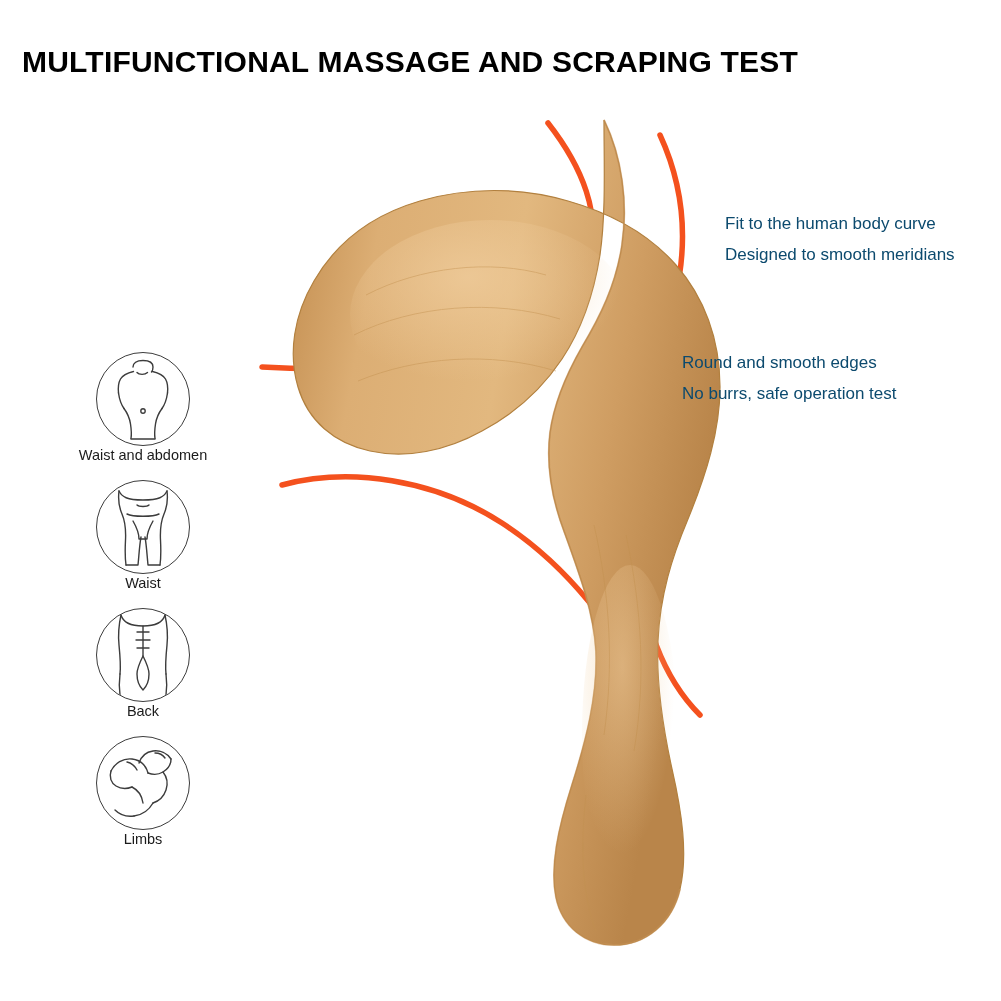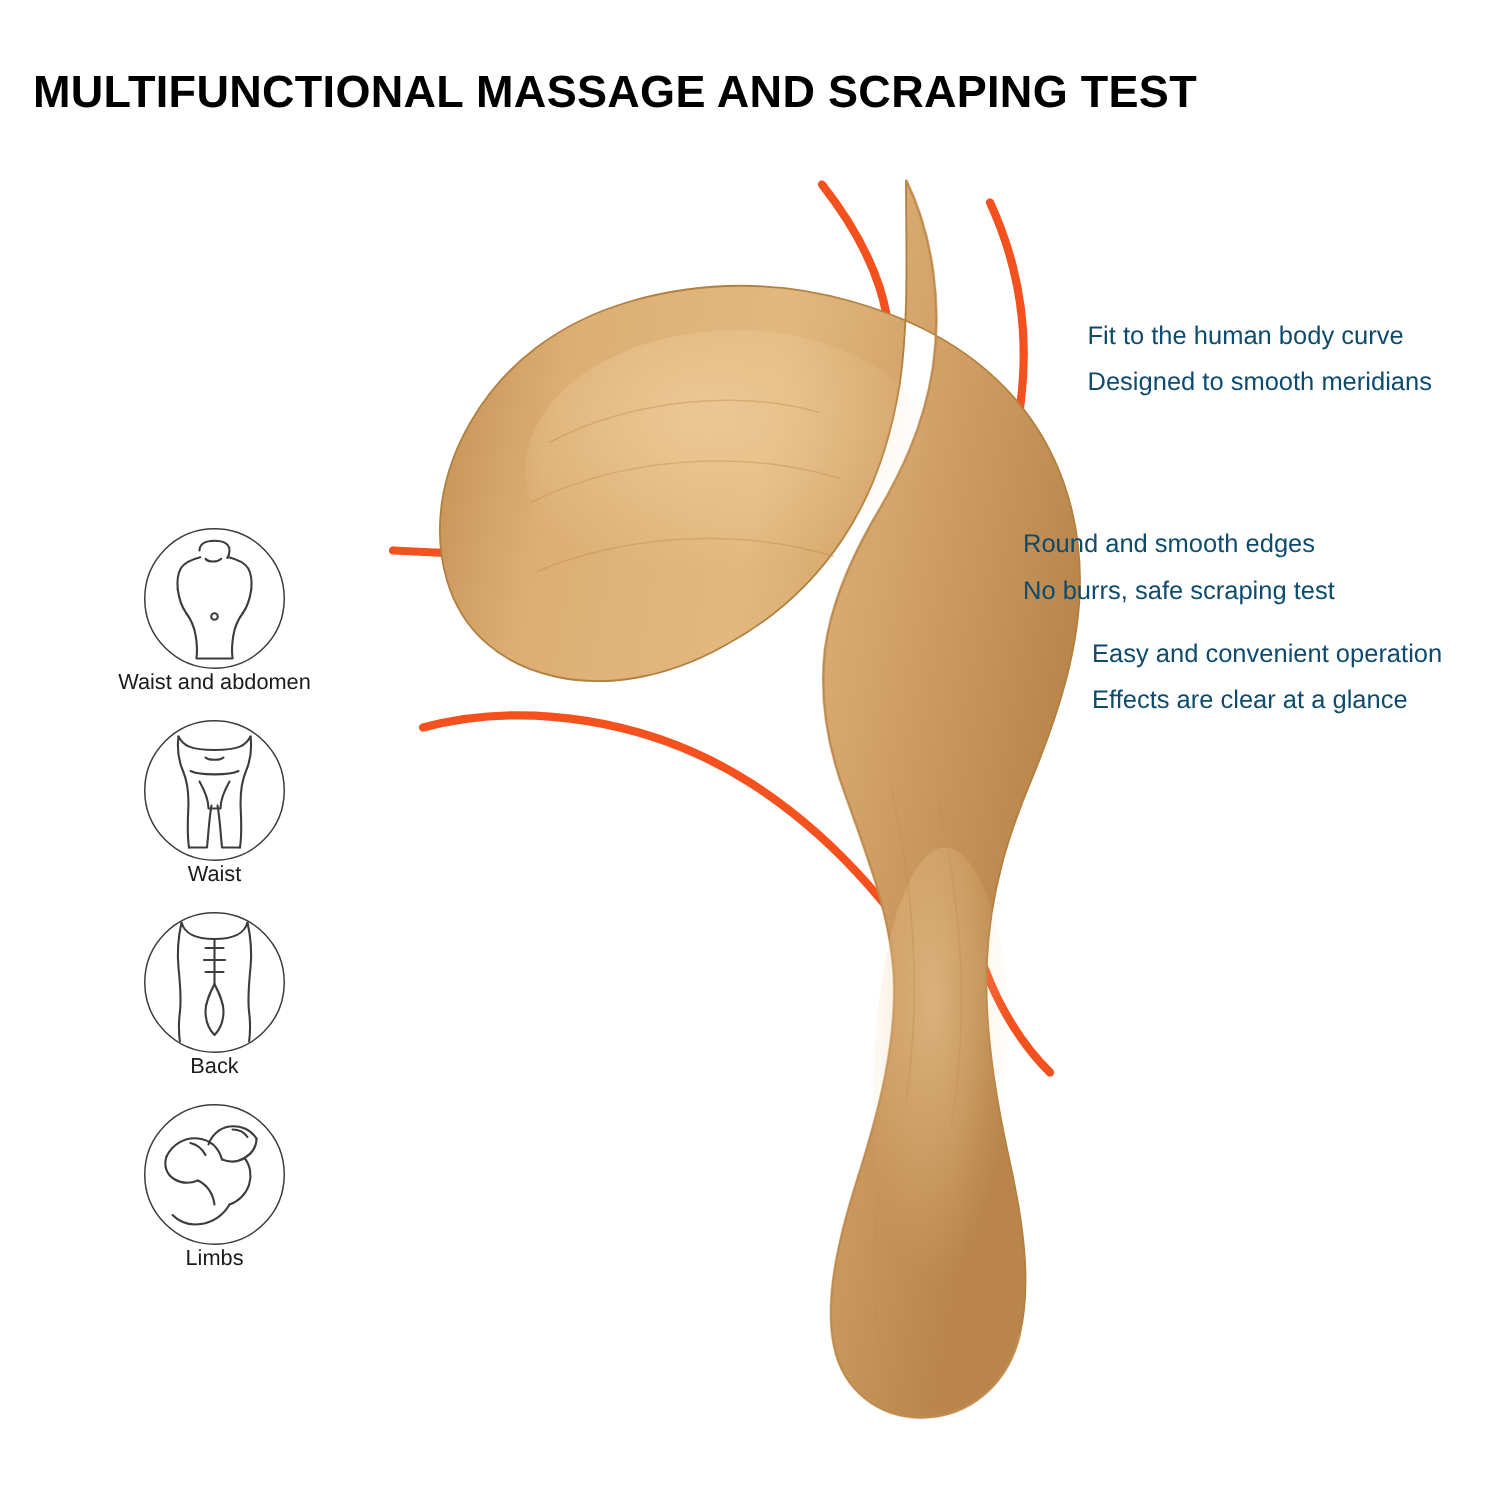--- a/index.html
+++ b/index.html
@@ -256,21 +256,17 @@
     </svg>
   </div>
 
   <div class="feature-block" id="feature-1">
     <span class="feature-line">Fit to the human body curve</span>
     <span class="feature-line">Designed to smooth meridians</span>
   </div>
 
   <div class="feature-block" id="feature-2">
     <span class="feature-line">Round and smooth edges</span>
-    <span class="feature-line">No burrs, safe scraping test</span>
-  </div>
-
-  <div class="feature-block" id="feature-3">
-    <span class="feature-line">Easy and convenient operation</span>
-    <span class="feature-line">Effects are clear at a glance</span>
-  </div>
+    <span class="feature-line">No burrs, safe operation test</span>
+  </div>
+
 
 </div>
 
 </body></html>

